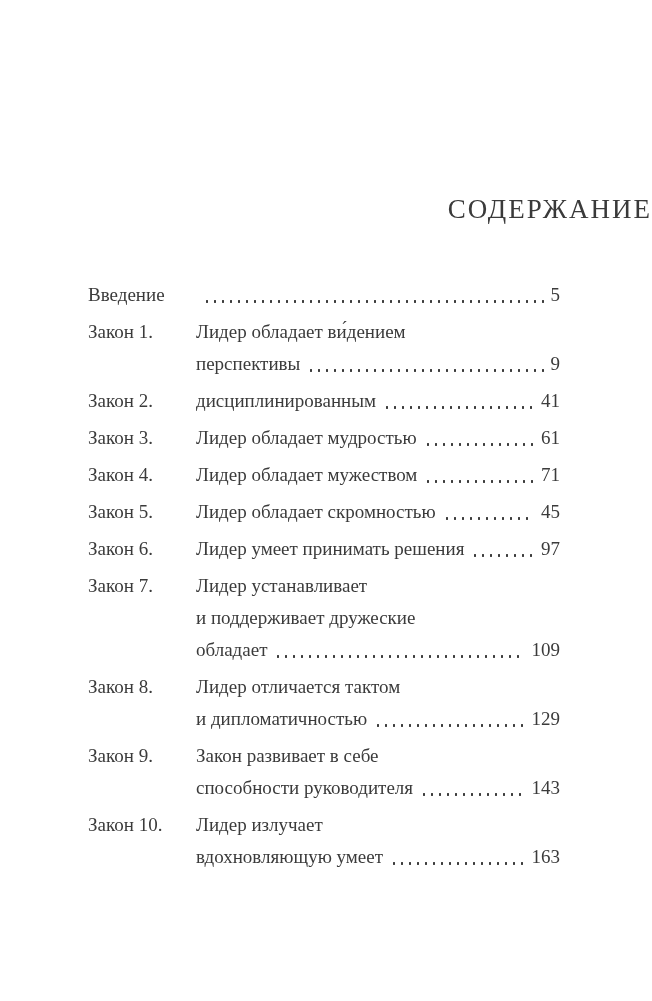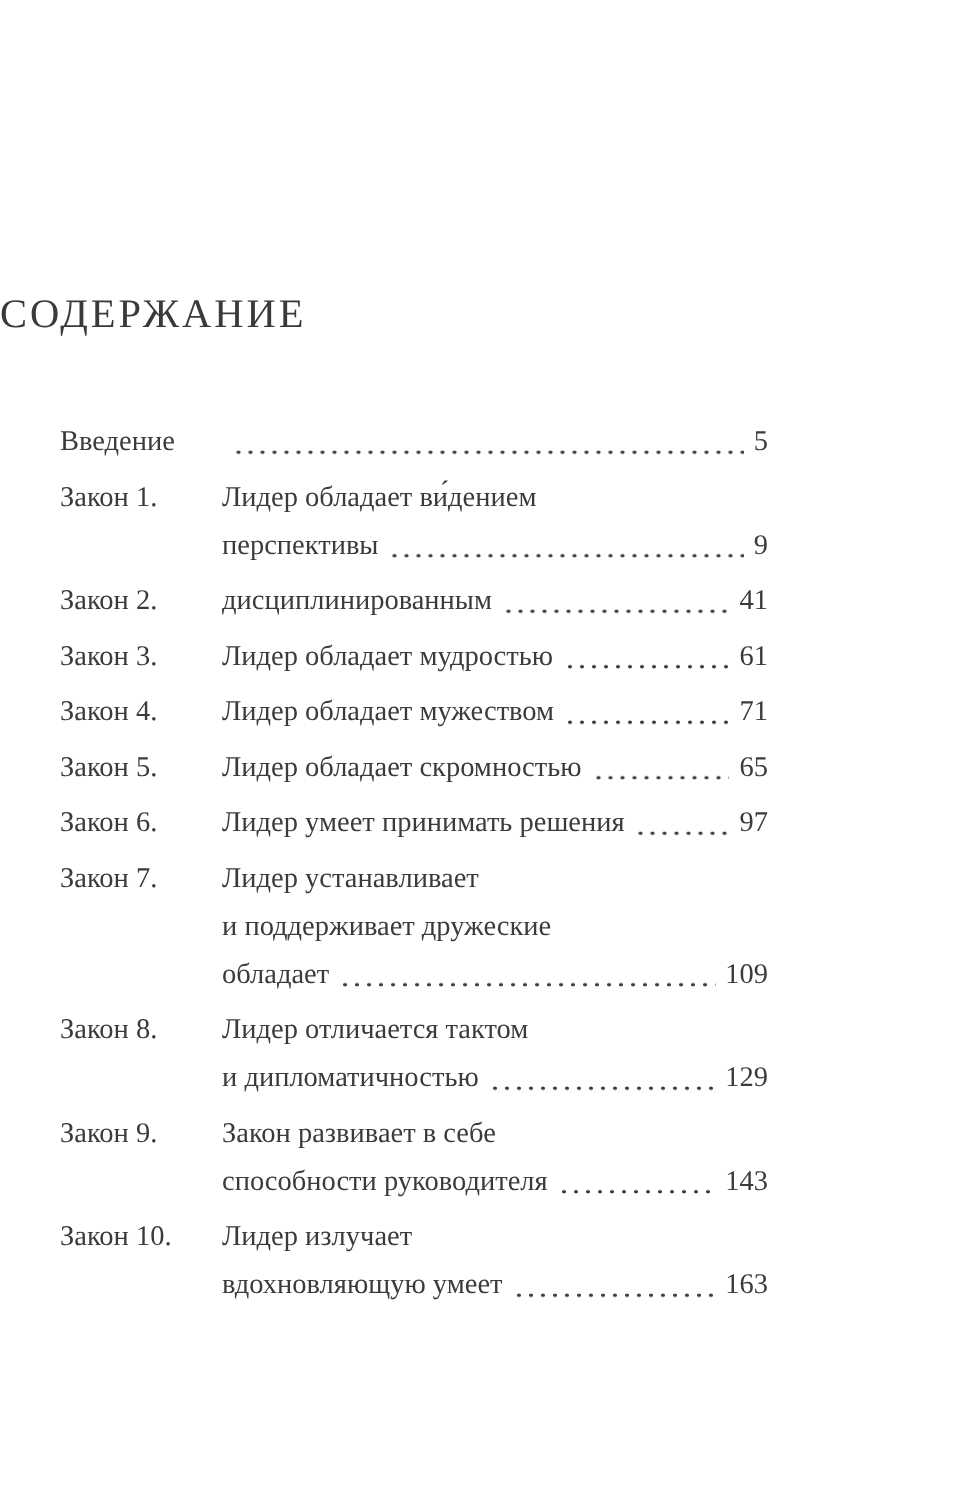--- a/index.html
+++ b/index.html
@@ -16,28 +16,28 @@
   }
   .book-page {
     width: 652px;
     height: 1001px;
     box-sizing: border-box;
     padding-top: 194px;
     background: #ffffff;
   }
   .title {
     margin: 0 0 54px 0;
-    text-align: left;
+    text-align: right;
     font-size: 27px;
     font-weight: normal;
     letter-spacing: 2px;
     color: #3a3a3a;
   }
   .toc {
-    margin-left: 40px;
+    margin-left: 88px;
     width: 472px;
   }
   .entry {
     display: flex;
     align-items: flex-start;
     margin-bottom: 5px;
     font-size: 19px;
     line-height: 32px;
   }
   .entry-label {
@@ -132,21 +132,21 @@
             <span class="page-num">71</span>
           </div>
         </div>
       </div>
       <div class="entry">
         <div class="entry-label">Закон 5.</div>
         <div class="entry-title">
           <div class="entry-line entry-line-last">
             <span class="line-text">Лидер обладает скромностью</span>
             <span class="leader"></span>
-            <span class="page-num">65</span>
+            <span class="page-num">45</span>
           </div>
         </div>
       </div>
       <div class="entry">
         <div class="entry-label">Закон 6.</div>
         <div class="entry-title">
           <div class="entry-line entry-line-last">
             <span class="line-text">Лидер умеет принимать решения</span>
             <span class="leader"></span>
             <span class="page-num">97</span>

